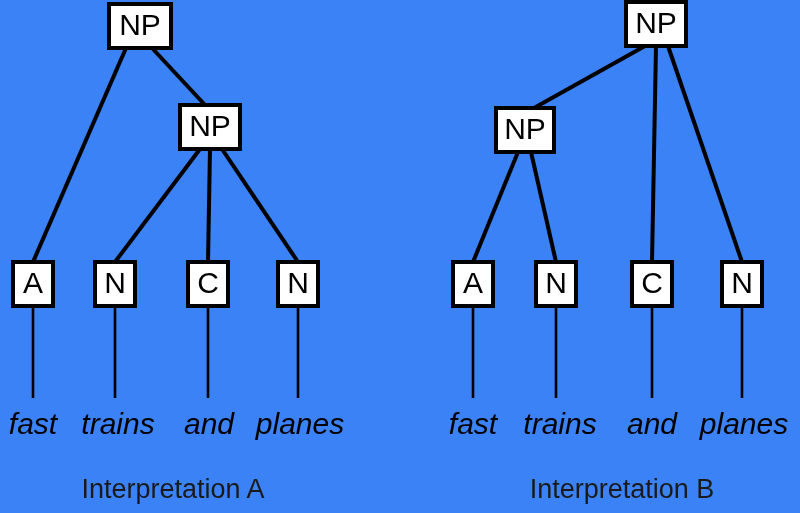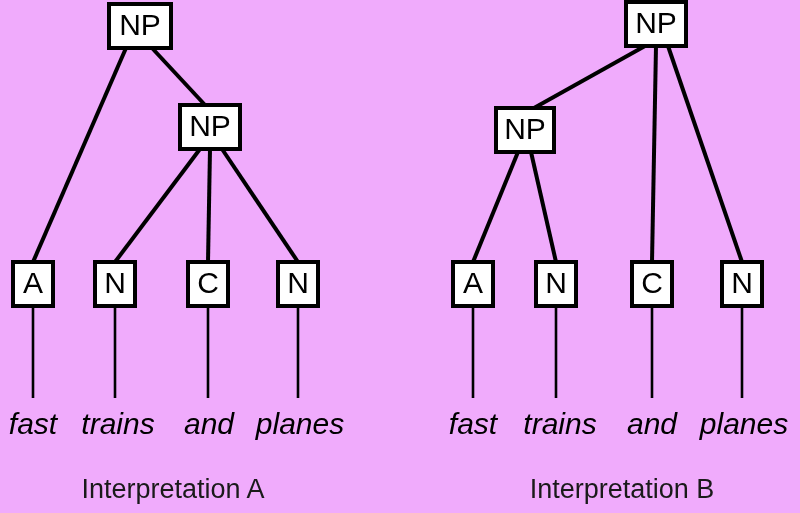--- a/index.html
+++ b/index.html
@@ -10,21 +10,21 @@
   body {
     width: 800px;
     height: 513px;
     font-family: "Liberation Sans", sans-serif;
     overflow: hidden;
   }
   #canvas {
     position: relative;
     width: 800px;
     height: 513px;
-    background: #f0abfc;
+    background: #3b82f6;
   }
   svg.tree-layer {
     position: absolute;
     left: 0;
     top: 0;
     width: 800px;
     height: 513px;
   }
   .edge {
     stroke: #000000;

